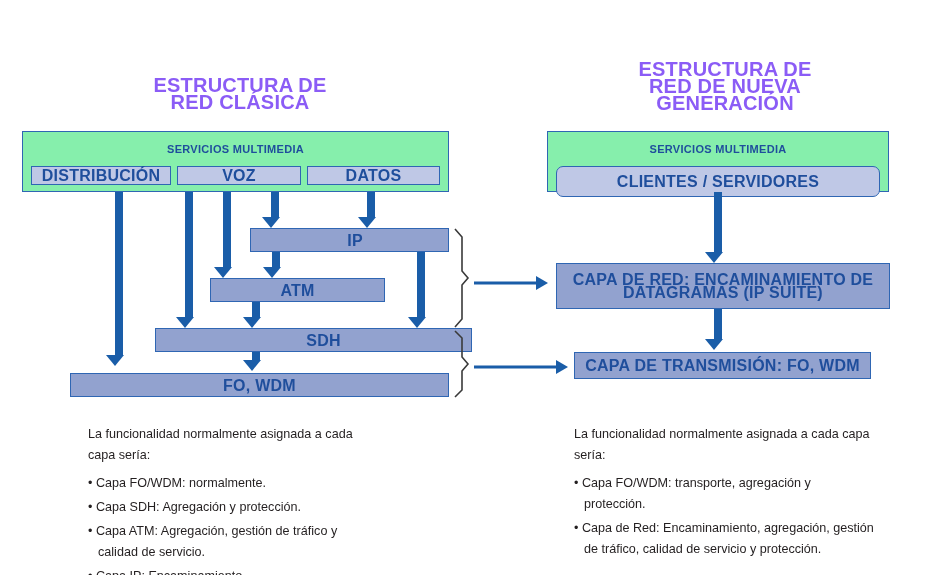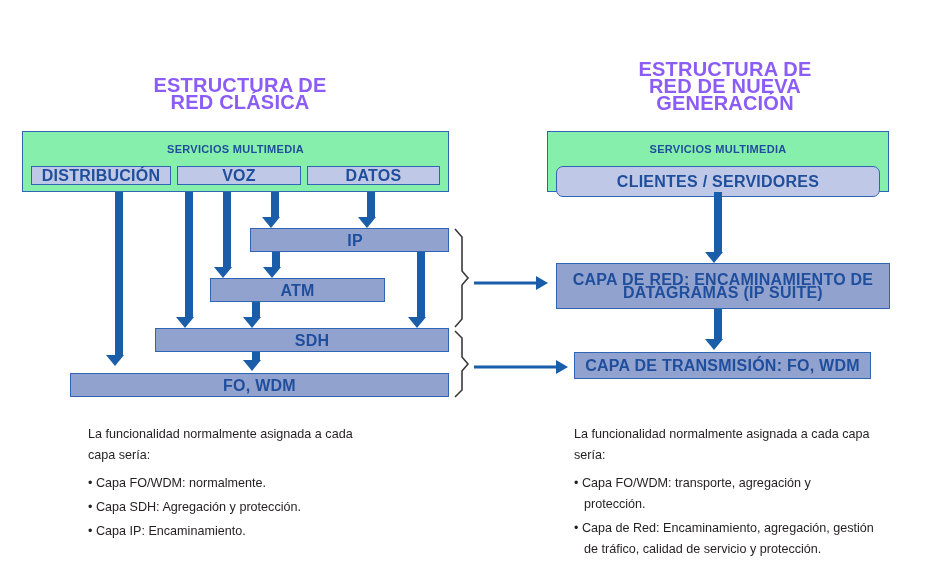--- a/index.html
+++ b/index.html
@@ -175,21 +175,21 @@
     <div class="head" style="top:0;"></div>
   </div>
 
   <div class="box" style="left:210px;top:278px;width:175px;height:24px;">ATM</div>
 
   <div class="bar-down" style="left:252px;top:302px;height:15px;"></div>
   <div class="arrow-down" style="left:243px;top:317px;width:18px;height:12px;">
     <div class="head" style="top:0;"></div>
   </div>
 
-  <div class="box" style="left:155px;top:328px;width:294px;height:24px;padding-left:20px;">SDH</div>
+  <div class="box" style="left:155px;top:328px;width:317px;height:24px;padding-left:20px;">SDH</div>
 
   <div class="bar-down" style="left:252px;top:352px;height:8px;"></div>
   <div class="arrow-down" style="left:243px;top:360px;width:18px;height:12px;">
     <div class="head" style="top:0;"></div>
   </div>
 
   <div class="box" style="left:70px;top:373px;width:379px;height:24px;">FO, WDM</div>
 
   <div class="brace" style="left:452px;top:228px;width:18px;height:100px;">
     <svg width="18" height="100" viewBox="0 0 18 100">
@@ -228,20 +228,21 @@
     <div class="head" style="top:0;"></div>
   </div>
 
   <div class="box" style="left:574px;top:352px;width:297px;height:27px;">CAPA DE TRANSMISIÓN: FO, WDM</div>
 
   <div class="body-text" style="left:88px;top:424px;width:290px;">
     <p class="intro">La funcionalidad normalmente asignada a cada capa sería:</p>
     <ul>
       <li>• Capa FO/WDM: normalmente.</li>
       <li>• Capa SDH: Agregación y protección.</li>
+      <li>• Capa ATM: Agregación, gestión de tráfico y calidad de servicio.</li>
       <li>• Capa IP: Encaminamiento.</li>
     </ul>
   </div>
 
   <div class="body-text" style="left:574px;top:424px;width:300px;">
     <p class="intro">La funcionalidad normalmente asignada a cada capa sería:</p>
     <ul>
       <li>• Capa FO/WDM: transporte, agregación y protección.</li>
       <li>• Capa de Red: Encaminamiento, agregación, gestión de tráfico, calidad de servicio y protección.</li>
     </ul>

